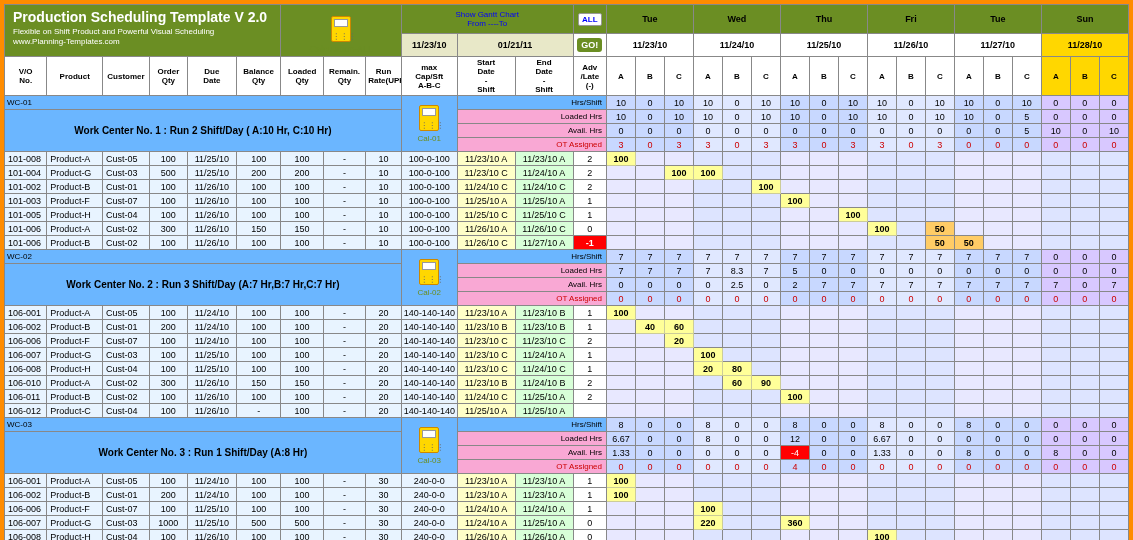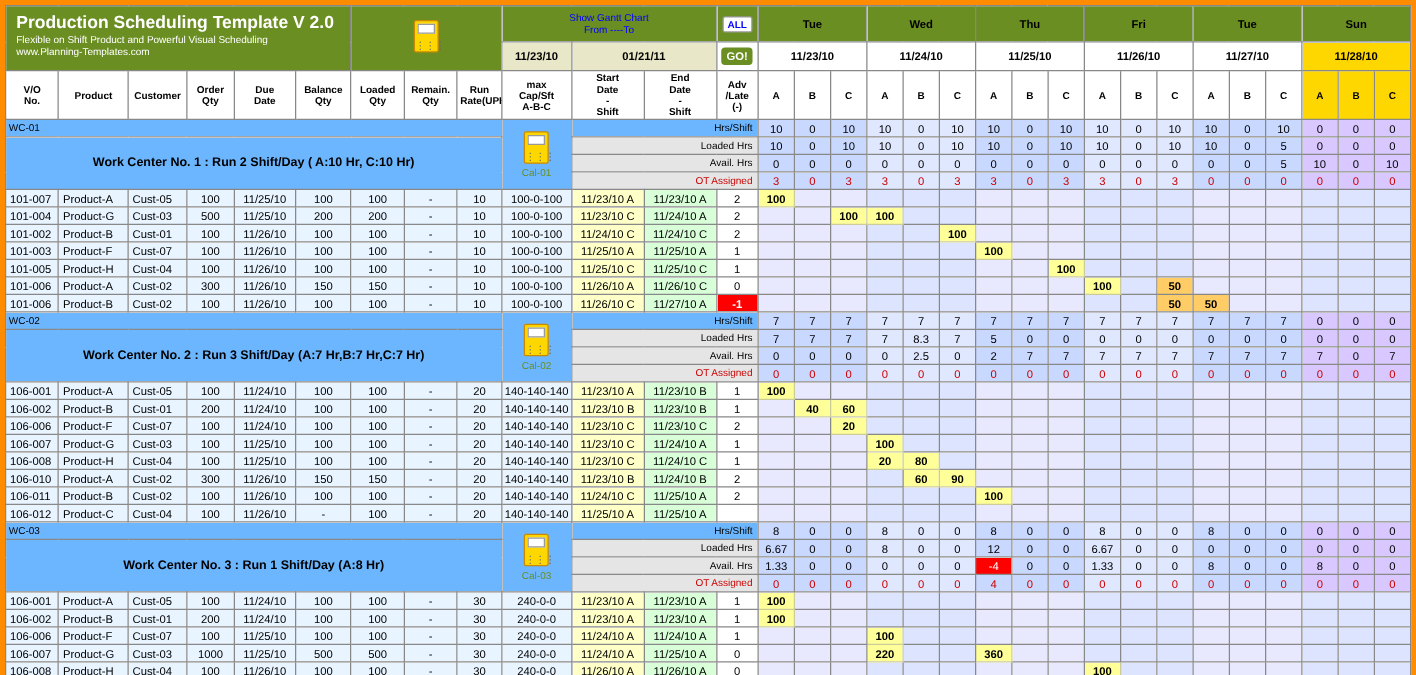--- a/index.html
+++ b/index.html
@@ -20,21 +20,21 @@
 .date-inp{background:#e8e8c8;font-weight:bold;font-size:9px}
 .go-btn{background:#6b8e23;color:#fff;border-radius:3px;font-weight:bold;padding:2px 4px;display:inline-block}
 .all-btn{background:#fff;color:#00f;font-weight:bold;border:1px solid #999;border-radius:2px;padding:1px 3px;display:inline-block}
 .day-hdr{background:#fff;font-weight:bold}
 .sun-hdr{background:#ffd700;font-weight:bold}
 .col-hdr th{background:#fff;font-weight:bold;color:#000;height:32px;vertical-align:middle;font-size:8px}
 .wc-bar td{background:#6bb6ff;height:14px}
 .wc-title{background:#6bb6ff;text-align:center;font-weight:bold;padding:6px;height:28px;font-size:10px;color:#000}
 .wc-name{background:#6bb6ff;text-align:left;font-size:8px}
 .wc-calc{background:#fff;vertical-align:middle}
-.stat-lbl{background:#e5e5e5;text-align:right;padding-right:4px;font-size:8px}
+.stat-lbl{background:#f9a8d4;text-align:right;padding-right:4px;font-size:8px}
 .stat-ot{color:#c00}
 .data-row td{background:#e8f4ff}
 .data-row td.l{text-align:left;padding-left:3px}
 .start-c{background:#ffffc8!important}
 .end-c{background:#d8ffd8!important}
 .adv-c{background:#fff!important}
 .adv-bad{background:#f00!important;color:#fff;font-weight:bold}
 .g-blank{background:#e8e8ff!important}
 .g-wkend{background:#d8c8ff!important}
 .g-bar{background:#ffff99!important;font-weight:bold;border:1px solid #cc9}
@@ -227,21 +227,21 @@
           <td class="g-stat2" style="color:#c00">0</td>
           <td class="g-stat2" style="color:#c00">3</td>
           <td class="g-stat" style="color:#c00">0</td>
           <td class="g-stat" style="color:#c00">0</td>
           <td class="g-stat" style="color:#c00">0</td>
           <td class="g-sun" style="color:#c00">0</td>
           <td class="g-sun" style="color:#c00">0</td>
           <td class="g-sun" style="color:#c00">0</td>
         </tr>
         <tr class="data-row">
-          <td class="l">101-007</td>
+          <td class="l">101-008</td>
           <td class="l">Product-A</td>
           <td class="l">Cust-05</td>
           <td>100</td>
           <td>11/25/10</td>
           <td>100</td>
           <td>100</td>
           <td>-</td>
           <td>10</td>
           <td>100-0-100</td>
           <td class="start-c">11/23/10 A</td>

